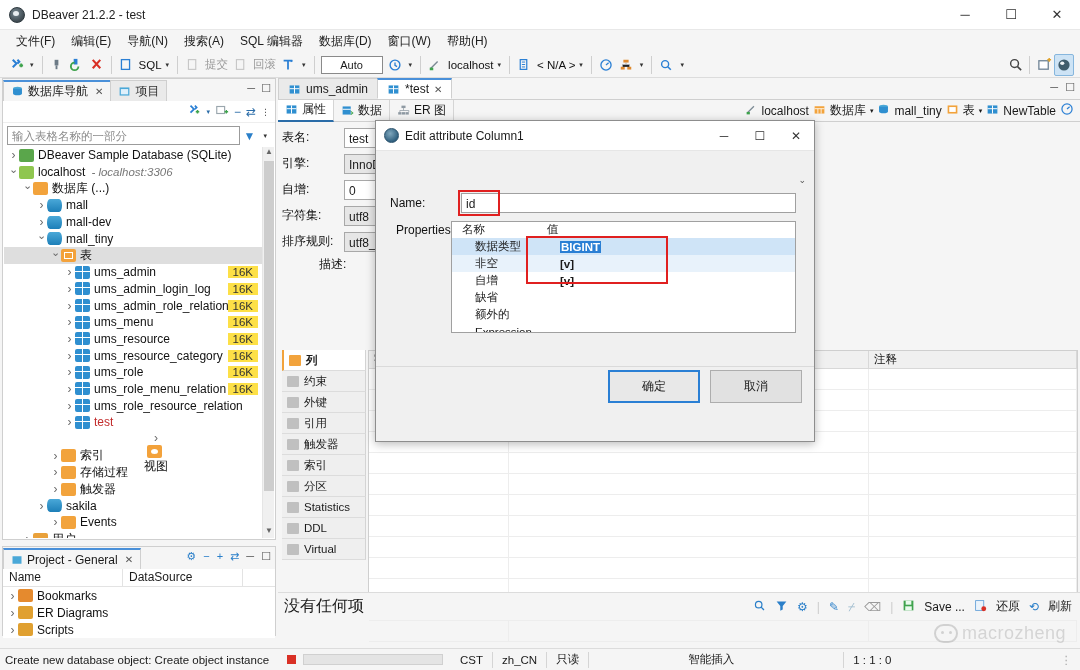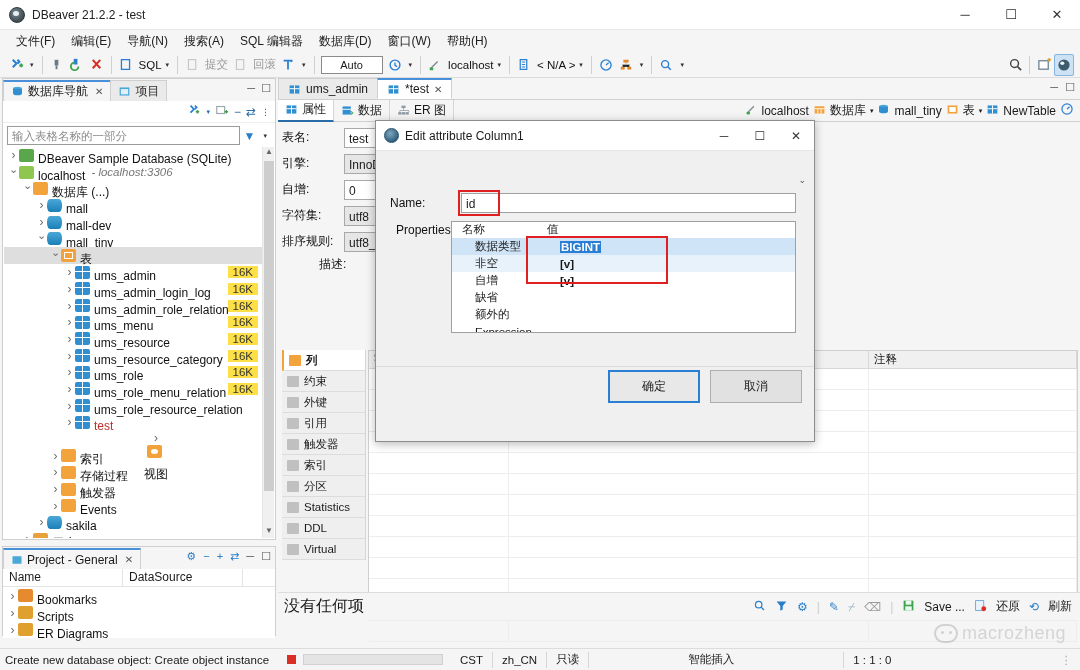--- a/index.html
+++ b/index.html
@@ -90,21 +90,21 @@
      border:1px solid #fff;}
   .ti.table { background:#2f8fd0; border-radius:2px; }
   .ti.table:after{content:"";position:absolute;left:0;top:5px;width:100%;height:1px;background:#fff;}
   .ti.table:before{content:"";position:absolute;left:7px;top:0;width:1px;height:100%;background:#fff;}
   .ti.view { background:#f3a23b; border-radius:2px; }
   .ti.view:after{content:"";position:absolute;left:4px;top:4px;width:7px;height:5px;
      border-radius:50%;background:#fff;}
   .ti.user { background:#e9a13b; border-radius:2px; }
   .ti.plug { background:#8fc64f; border-radius:2px; }
   .ti.sqlite { background:#5aa64b; border-radius:2px; }
-  .tlabel { font-size:12px; color:#111;margin-top:8px; }
+  .tlabel { font-size:12px; color:#111; }
   .tlabel.red { color:#c22b2b; }
   .tsize { position:absolute; right:4px; font-size:11.5px; color:#333;
     background:#fde047; padding:0 5px; }
   .titalic { font-style:italic; color:#777; font-size:11.5px; margin-left:6px; }
 
   .vscroll { position:absolute; right:1px; top:68px; bottom:1px; width:12px;
     background:#f0f0f0; border-left:1px solid #e5e5e5; }
   .vscroll .up, .vscroll .down { position:absolute; left:0; width:12px; height:12px;
     font-size:8px; color:#666; text-align:center; }
   .vscroll .up { top:0; } .vscroll .down { bottom:0; }
@@ -544,29 +544,29 @@
             <div class="trow" style="padding-left: 46px;">
               <span class="arrow closed"></span>
               <span class="ti folder"></span>
               <span class="tlabel">存储过程</span>
             </div>
             <div class="trow" style="padding-left: 46px;">
               <span class="arrow closed"></span>
               <span class="ti folder"></span>
               <span class="tlabel">触发器</span>
             </div>
+            <div class="trow" style="padding-left: 32px;">
+              <span class="arrow closed"></span>
+              <span class="ti db"></span>
+              <span class="tlabel">sakila</span>
+            </div>
             <div class="trow" style="padding-left: 46px;">
               <span class="arrow closed"></span>
               <span class="ti folder"></span>
               <span class="tlabel">Events</span>
-            </div>
-            <div class="trow" style="padding-left: 32px;">
-              <span class="arrow closed"></span>
-              <span class="ti db"></span>
-              <span class="tlabel">sakila</span>
             </div>
             <div class="trow" style="padding-left: 18px;">
               <span class="arrow closed"></span>
               <span class="ti user"></span>
               <span class="tlabel">用户</span>
             </div>
           </div>
 
         <div class="vscroll">
           <div class="up">▲</div>
@@ -600,26 +600,26 @@
         </div>
         <div id="proj-rows" style="background:#fff;">
             <div class="trow" style="height: 17px;">
               <span class="arrow closed"></span>
               <span class="ti" style="background: rgb(229, 138, 46); border-radius: 2px;"></span>
               <span class="tlabel">Bookmarks</span>
             </div>
             <div class="trow" style="height: 17px;">
               <span class="arrow closed"></span>
               <span class="ti" style="background: rgb(224, 160, 48); border-radius: 2px;"></span>
+              <span class="tlabel">ER Diagrams</span>
+            </div>
+            <div class="trow" style="height: 17px;">
+              <span class="arrow closed"></span>
+              <span class="ti" style="background: rgb(224, 160, 48); border-radius: 2px;"></span>
               <span class="tlabel">Scripts</span>
-            </div>
-            <div class="trow" style="height: 17px;">
-              <span class="arrow closed"></span>
-              <span class="ti" style="background: rgb(224, 160, 48); border-radius: 2px;"></span>
-              <span class="tlabel">ER Diagrams</span>
             </div>
           </div>
       </div>
     </div>
 
     <div class="rightcol">
 
       <div class="ed-tabstrip">
         <div class="ed-tab">
           <svg width="13" height="13" viewBox="0 0 16 16">

